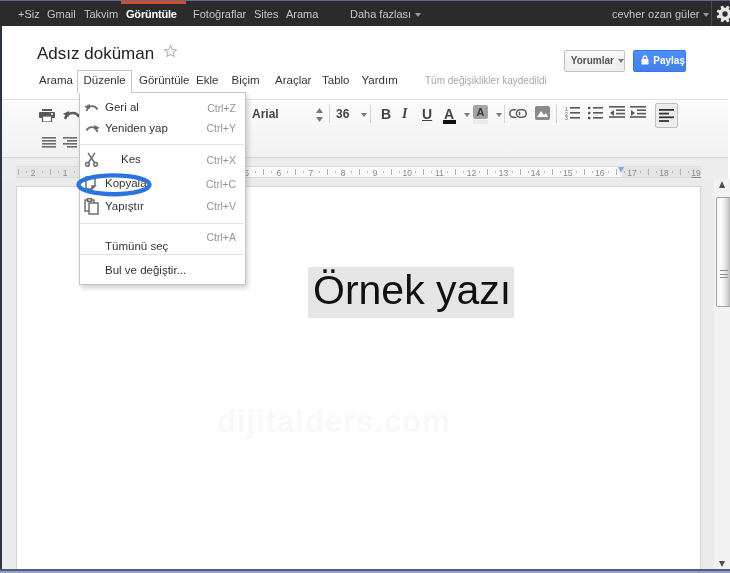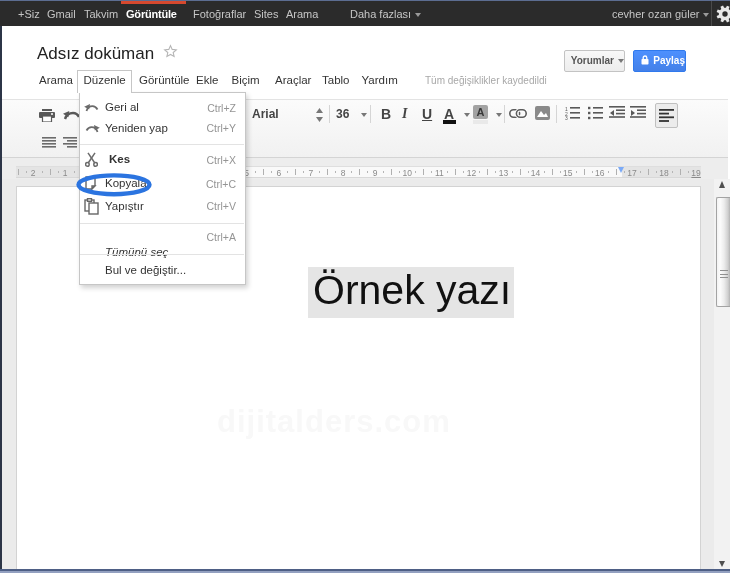--- a/index.html
+++ b/index.html
@@ -327,37 +327,37 @@
     <span class="sc" style="top:122px;position:absolute;left:176px;">Ctrl+Y</span>
   <div class="msep" style="left:80px;top:143.5px;position:absolute;"></div>
   <svg class="micon" style="left:85px;top:152px;position:absolute;" width="13" height="15" viewBox="0 0 13 15">
       <g stroke="#6b6b6b" stroke-width="1.5" fill="none">
         <path d="M3 0.8 L9.8 11"></path>
         <path d="M10 0.8 L3.2 11"></path>
         <circle cx="2.4" cy="12.4" r="1.8"></circle>
         <circle cx="10.6" cy="12.4" r="1.8"></circle>
       </g>
     </svg>
-  <span class="mi" style="left:109px;top:153px;position:absolute;font-weight:bold;">Kes</span>
+  <span class="mi" style="left:121px;top:153px;position:absolute;">Kes</span>
     <span class="sc" style="top:153.5px;position:absolute;left:176px;">Ctrl+X</span>
   <svg class="micon" style="left:85px;top:176px;position:absolute;" width="14" height="15" viewBox="0 0 14 15">
       <path d="M1 1 H10 V10 H7 V13 H1 Z M7 10 L10 10 L7 13 Z" fill="none" stroke="#666" stroke-width="1.4"></path>
     </svg>
   <span class="mi" style="left:105px;top:177px;position:absolute;">Kopyala</span>
     <span class="sc" style="top:177.5px;position:absolute;left:176px;">Ctrl+C</span>
   <svg class="micon" style="left:84px;top:198px;position:absolute;" width="15" height="17" viewBox="0 0 15 17">
       <g fill="none" stroke="#666" stroke-width="1.4">
         <rect x="1" y="2" width="9" height="11"></rect>
         <rect x="3.5" y="0.7" width="4" height="2.6" fill="#fff"></rect>
         <rect x="5" y="5" width="9" height="11" fill="#fff"></rect>
       </g>
     </svg>
   <span class="mi" style="left:105px;top:199.5px;position:absolute;">Yapıştır</span>
     <span class="sc" style="top:200px;position:absolute;left:176px;">Ctrl+V</span>
   <div class="msep" style="left:80px;top:222.5px;position:absolute;"></div>
-  <span class="mi" style="left:105px;top:246px;position:absolute;font-style:italic;">Tümünü seç</span>
+  <span class="mi" style="left:105px;top:240px;position:absolute;">Tümünü seç</span>
     <span class="sc" style="top:230.5px;position:absolute;left:176px;">Ctrl+A</span>
   <div class="msep" style="left:80px;top:253.5px;position:absolute;"></div>
   <span class="mi" style="left:105px;top:263.5px;position:absolute;">Bul ve değiştir...</span>
 </div>
 <svg class="abs" id="ellipse" width="76" height="24" viewBox="0 0 76 24">
     <ellipse cx="38" cy="11.8" rx="35.5" ry="9.4" fill="none" stroke="#2b74e0" stroke-width="4.4"></ellipse>
   </svg>
 
 </body></html>

